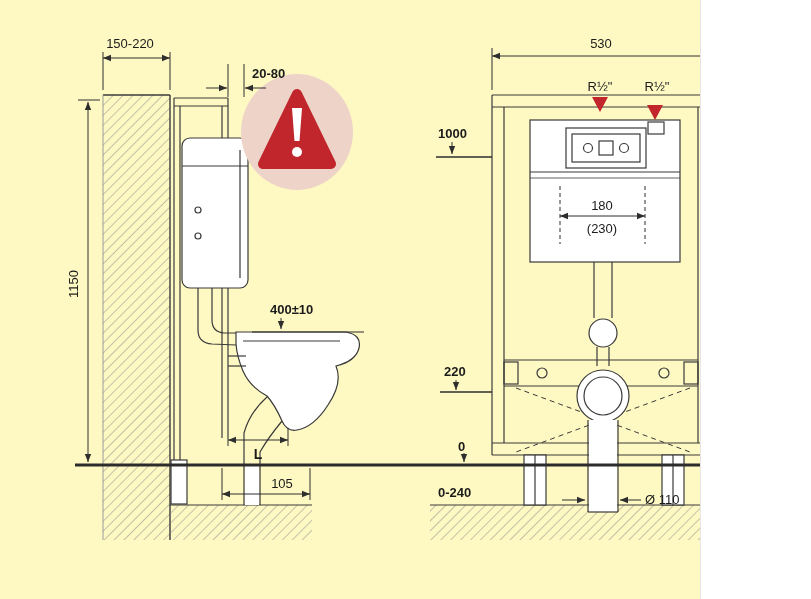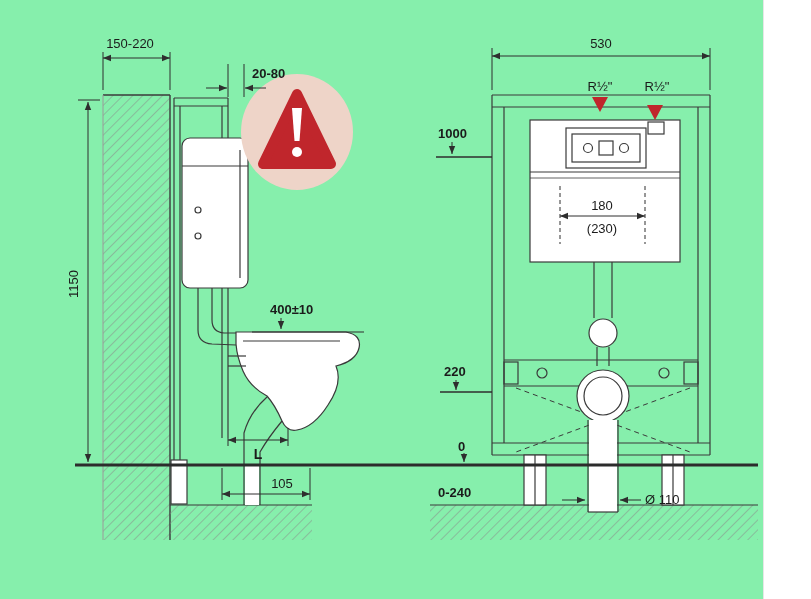--- a/index.html
+++ b/index.html
@@ -1,19 +1,19 @@
 <!DOCTYPE html>
 <html><head>
 <meta charset="utf-8">
 <style>
   html,body{margin:0;padding:0;background:#ffffff;}
   .stage{
     position:relative;
-    width:763px;height:599px;
-    background:#86efac;
+    width:700px;height:599px;
+    background:#fef9c3;
     outline:1px solid #e6e6e6;
     font-family:"Liberation Sans","DejaVu Sans",sans-serif;
     overflow:hidden;
   }
   svg text{
     font-family:"Liberation Sans","DejaVu Sans",sans-serif;
     fill:#1b1b1b;
   }
   .dim{font-size:13px;}
   .dimb{font-size:13px;font-weight:bold;}

